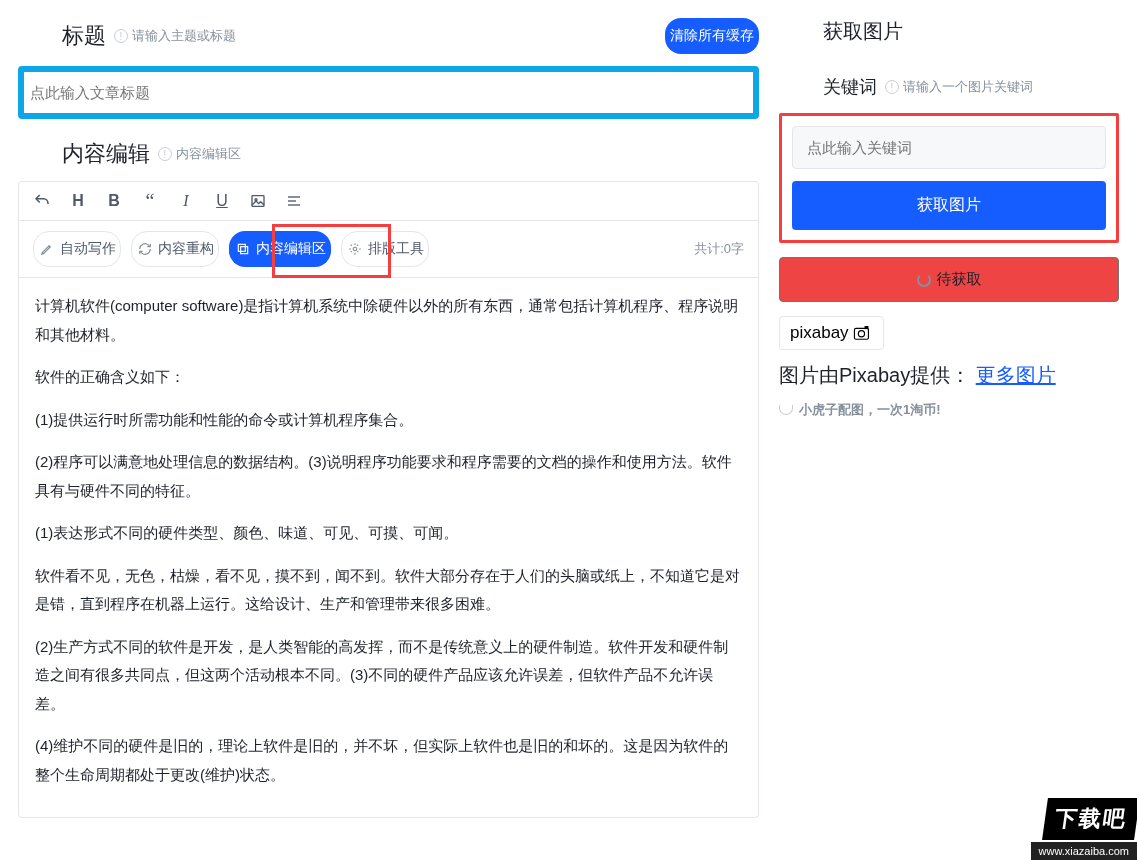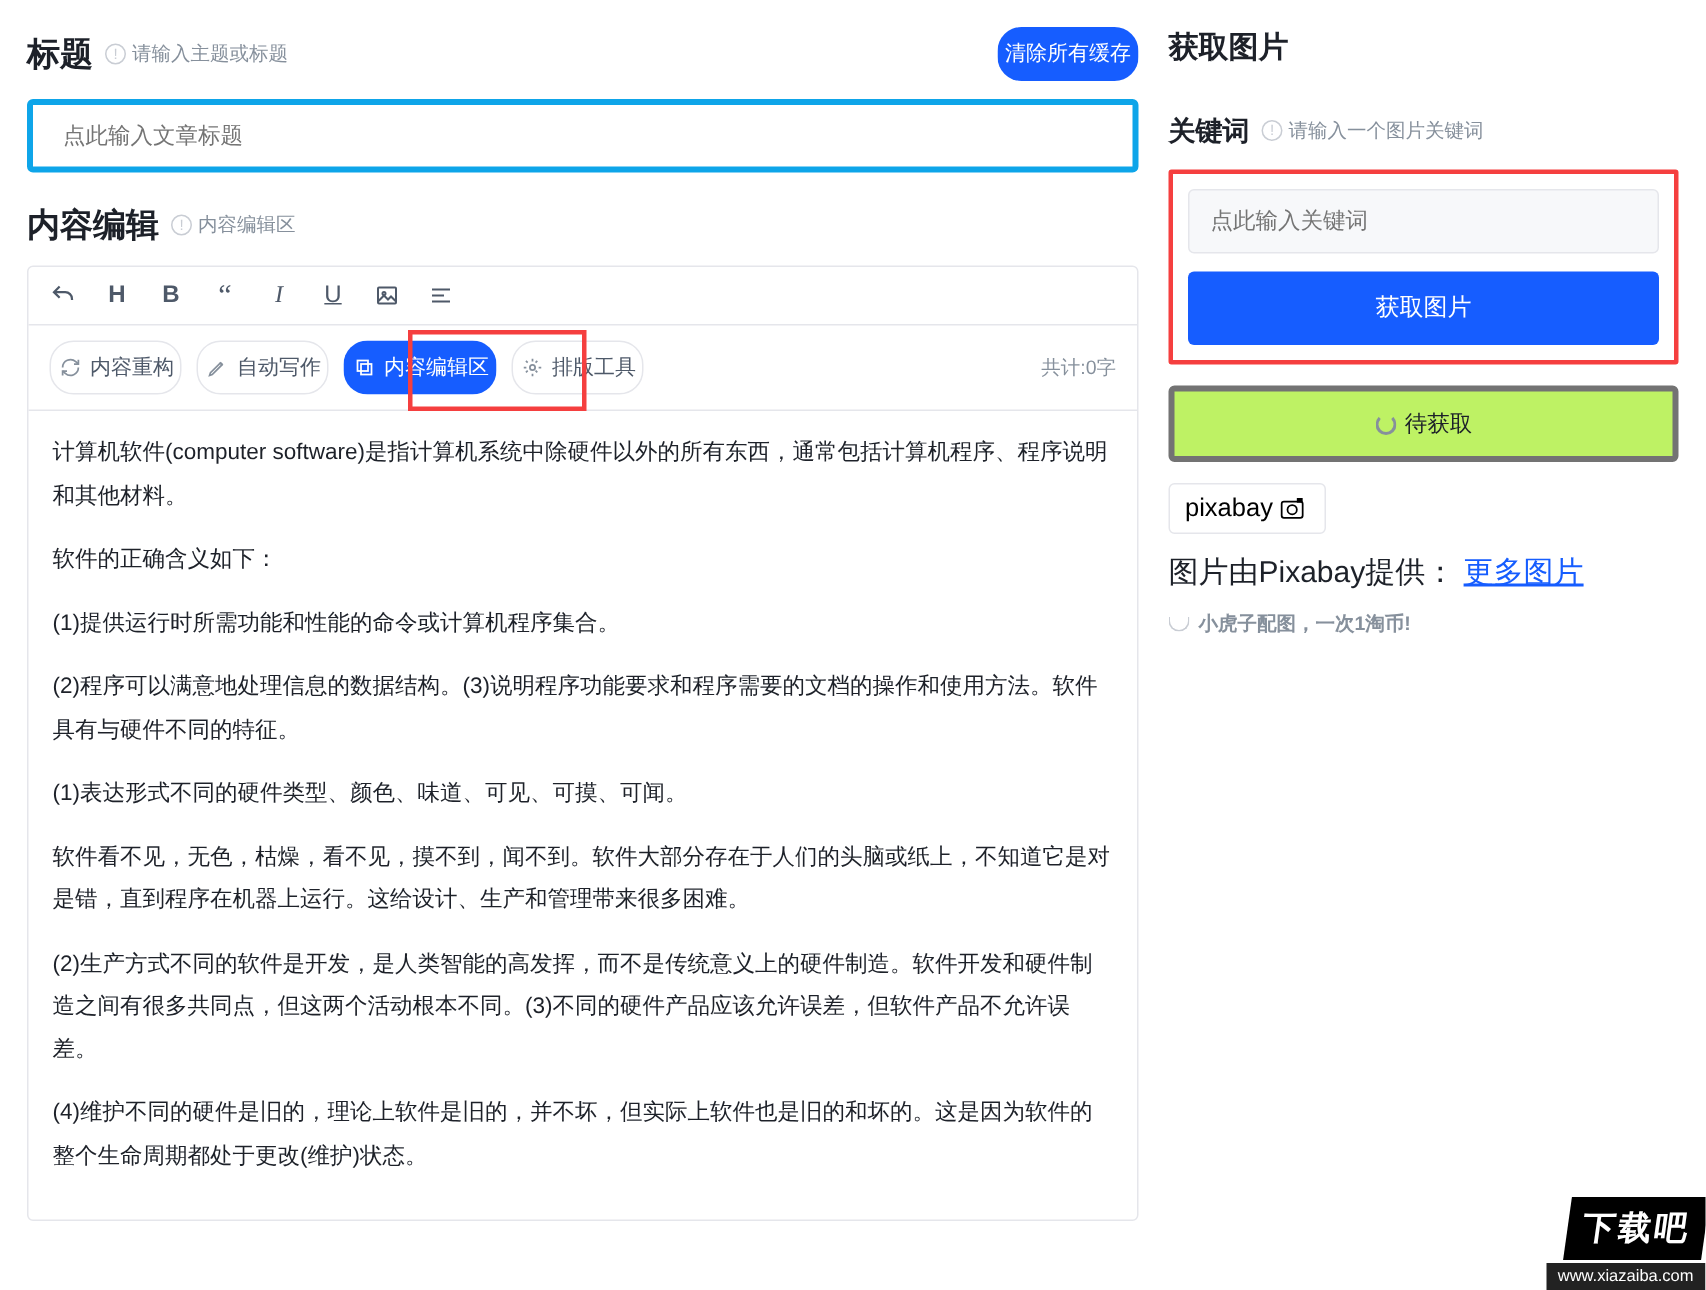--- a/index.html
+++ b/index.html
@@ -3,47 +3,47 @@
 <meta charset="utf-8">
 <style>
 * { box-sizing: border-box; margin: 0; padding: 0; }
 body { font-family: "Microsoft YaHei", "PingFang SC", sans-serif; background: #fff; width: 1137px; height: 860px; overflow: hidden; position: relative; }
 .container { display: flex; padding: 18px; gap: 20px; }
 .main { flex: 1; min-width: 0; }
 .sidebar { width: 340px; }
 
 .section-header { display: flex; align-items: center; justify-content: space-between; margin-bottom: 12px; }
 .section-title-wrap { display: flex; align-items: center; gap: 8px; }
-.section-title { font-size: 22px; font-weight: 700; color: #1d2129; }
+.section-title { font-size: 22px; font-weight: 400; color: #1d2129; margin-left: 44px; }
 .section-hint { font-size: 13px; color: #86909c; display: flex; align-items: center; gap: 4px; }
 .hint-icon { width: 14px; height: 14px; border: 1px solid #c9cdd4; border-radius: 50%; display: inline-flex; align-items: center; justify-content: center; color: #c9cdd4; font-size: 10px; font-style: normal; }
 
 .btn { display: inline-flex; align-items: center; gap: 4px; padding: 8px 4px; border-radius: 16px; font-size: 14px; cursor: pointer; border: 1px solid transparent; }
 .btn-primary { background: #165dff; color: #fff; }
 .btn-outline { background: #fff; border-color: #e5e6eb; color: #4e5969; }
 .btn-outline .tb-icon { color: #86909c; }
 
-.title-input { width: 100%; padding: 12px 20px; border: 4px solid #0ea5e9; border-radius: 4px; font-size: 15px; color: #86909c; margin-bottom: 20px; }
+.title-input { width: 100%; padding: 12px 6px; border: 6px solid #0ea5e9; border-radius: 4px; font-size: 15px; color: #86909c; margin-bottom: 20px; }
 
 .editor-box { border: 1px solid #e5e6eb; border-radius: 4px; }
 .toolbar-row1 { display: flex; align-items: center; gap: 18px; padding: 10px 14px; border-bottom: 1px solid #e5e6eb; color: #4e5969; }
 .tb-icon { width: 18px; height: 18px; display: inline-flex; align-items: center; justify-content: center; font-family: Georgia, serif; cursor: pointer; }
 .toolbar-row2 { display: flex; align-items: center; gap: 10px; padding: 10px 14px; border-bottom: 1px solid #e5e6eb; position: relative; }
 .toolbar-row2 .count { margin-left: auto; font-size: 13px; color: #86909c; }
 .highlight-red { position: absolute; border: 3px solid #f53f3f; pointer-events: none; }
 .highlight-red.btn-hl { left: 253px; top: 3px; width: 119px; height: 54px; }
 
 .content { padding: 14px 16px; font-size: 15px; color: #1d2129; line-height: 1.9; }
 .content p { margin-bottom: 14px; }
 
 .sidebar .section-title { font-size: 20px; }
 .keyword-block { position: relative; border: 3px solid #f53f3f; padding: 10px; border-radius: 2px; margin-bottom: 14px; }
 .keyword-input { width: 100%; padding: 12px 14px; border: 1px solid #e5e6eb; border-radius: 4px; font-size: 15px; color: #86909c; margin-bottom: 12px; background: #f7f8fa; }
 .fetch-btn { width: 100%; padding: 14px; background: #165dff; color: #fff; border: none; border-radius: 4px; font-size: 16px; cursor: pointer; }
-.pending-btn { width: 100%; padding: 12px; background: #bef264; border: 4px solid #737373; border-radius: 4px; font-size: 15px; color: #1d2129; display: flex; align-items: center; justify-content: center; gap: 6px; margin-bottom: 14px; cursor: pointer; }
+.pending-btn { width: 100%; padding: 12px; background: #ef4444; border: 1px solid #737373; border-radius: 4px; font-size: 15px; color: #1d2129; display: flex; align-items: center; justify-content: center; gap: 6px; margin-bottom: 14px; cursor: pointer; }
 .spinner { width: 14px; height: 14px; border: 2px solid #86909c; border-top-color: transparent; border-radius: 50%; }
 .pixabay-badge { display: inline-flex; align-items: center; gap: 4px; border: 1px solid #e5e6eb; border-radius: 4px; padding: 6px 10px; margin-bottom: 12px; font-family: Arial, sans-serif; }
 .pixabay-badge .px-text { font-weight: 500; font-size: 17px; }
 .cam-icon { width: 20px; height: 14px; display: inline-block; }
 .provider-line { font-size: 20px; color: #1d2129; margin-bottom: 12px; }
 .provider-line a { color: #165dff; text-decoration: underline; }
 .tip-line { font-size: 13px; color: #86909c; display: flex; align-items: center; gap: 6px; font-weight: bold; }
 .bowl-icon { width: 14px; height: 10px; border: 1.5px solid #c9cdd4; border-top: none; border-radius: 0 0 10px 10px; }
 
 .watermark { position: absolute; right: 0; bottom: 0; width: 140px; height: 60px; }
@@ -103,36 +103,36 @@
               <line x1="3" y1="6" x2="21" y2="6"></line>
               <line x1="3" y1="12" x2="15" y2="12"></line>
               <line x1="3" y1="18" x2="21" y2="18"></line>
             </svg>
         </span>
       </div>
       <div class="toolbar-row2">
         <button class="btn btn-outline">
           <span class="tb-icon">
               <svg viewBox="0 0 24 24" width="14" height="14" fill="none" stroke="currentColor" stroke-width="2">
+                <path d="M3 21l3-1 11-11-2-2L4 18l-1 3z"></path>
+                <path d="M15 6l3 3"></path>
+              </svg>
+            </span>
+          <span>自动写作</span>
+        </button>
+        <button class="btn btn-outline">
+          <span class="tb-icon">
+              <svg viewBox="0 0 24 24" width="14" height="14" fill="none" stroke="currentColor" stroke-width="2">
                 <path d="M3 12a9 9 0 0115-6.7L21 8"></path>
                 <path d="M21 3v5h-5"></path>
                 <path d="M21 12a9 9 0 01-15 6.7L3 16"></path>
                 <path d="M3 21v-5h5"></path>
               </svg>
             </span>
           <span>内容重构</span>
-        </button>
-        <button class="btn btn-outline">
-          <span class="tb-icon">
-              <svg viewBox="0 0 24 24" width="14" height="14" fill="none" stroke="currentColor" stroke-width="2">
-                <path d="M3 21l3-1 11-11-2-2L4 18l-1 3z"></path>
-                <path d="M15 6l3 3"></path>
-              </svg>
-            </span>
-          <span>自动写作</span>
         </button>
         <button class="btn btn-primary">
           <span class="tb-icon" style="color:#fff">
               <svg viewBox="0 0 24 24" width="14" height="14" fill="none" stroke="currentColor" stroke-width="2">
                 <rect x="4" y="4" width="12" height="12"></rect>
                 <rect x="8" y="8" width="12" height="12"></rect>
               </svg>
             </span>
           <span>内容编辑区</span>
         </button>

